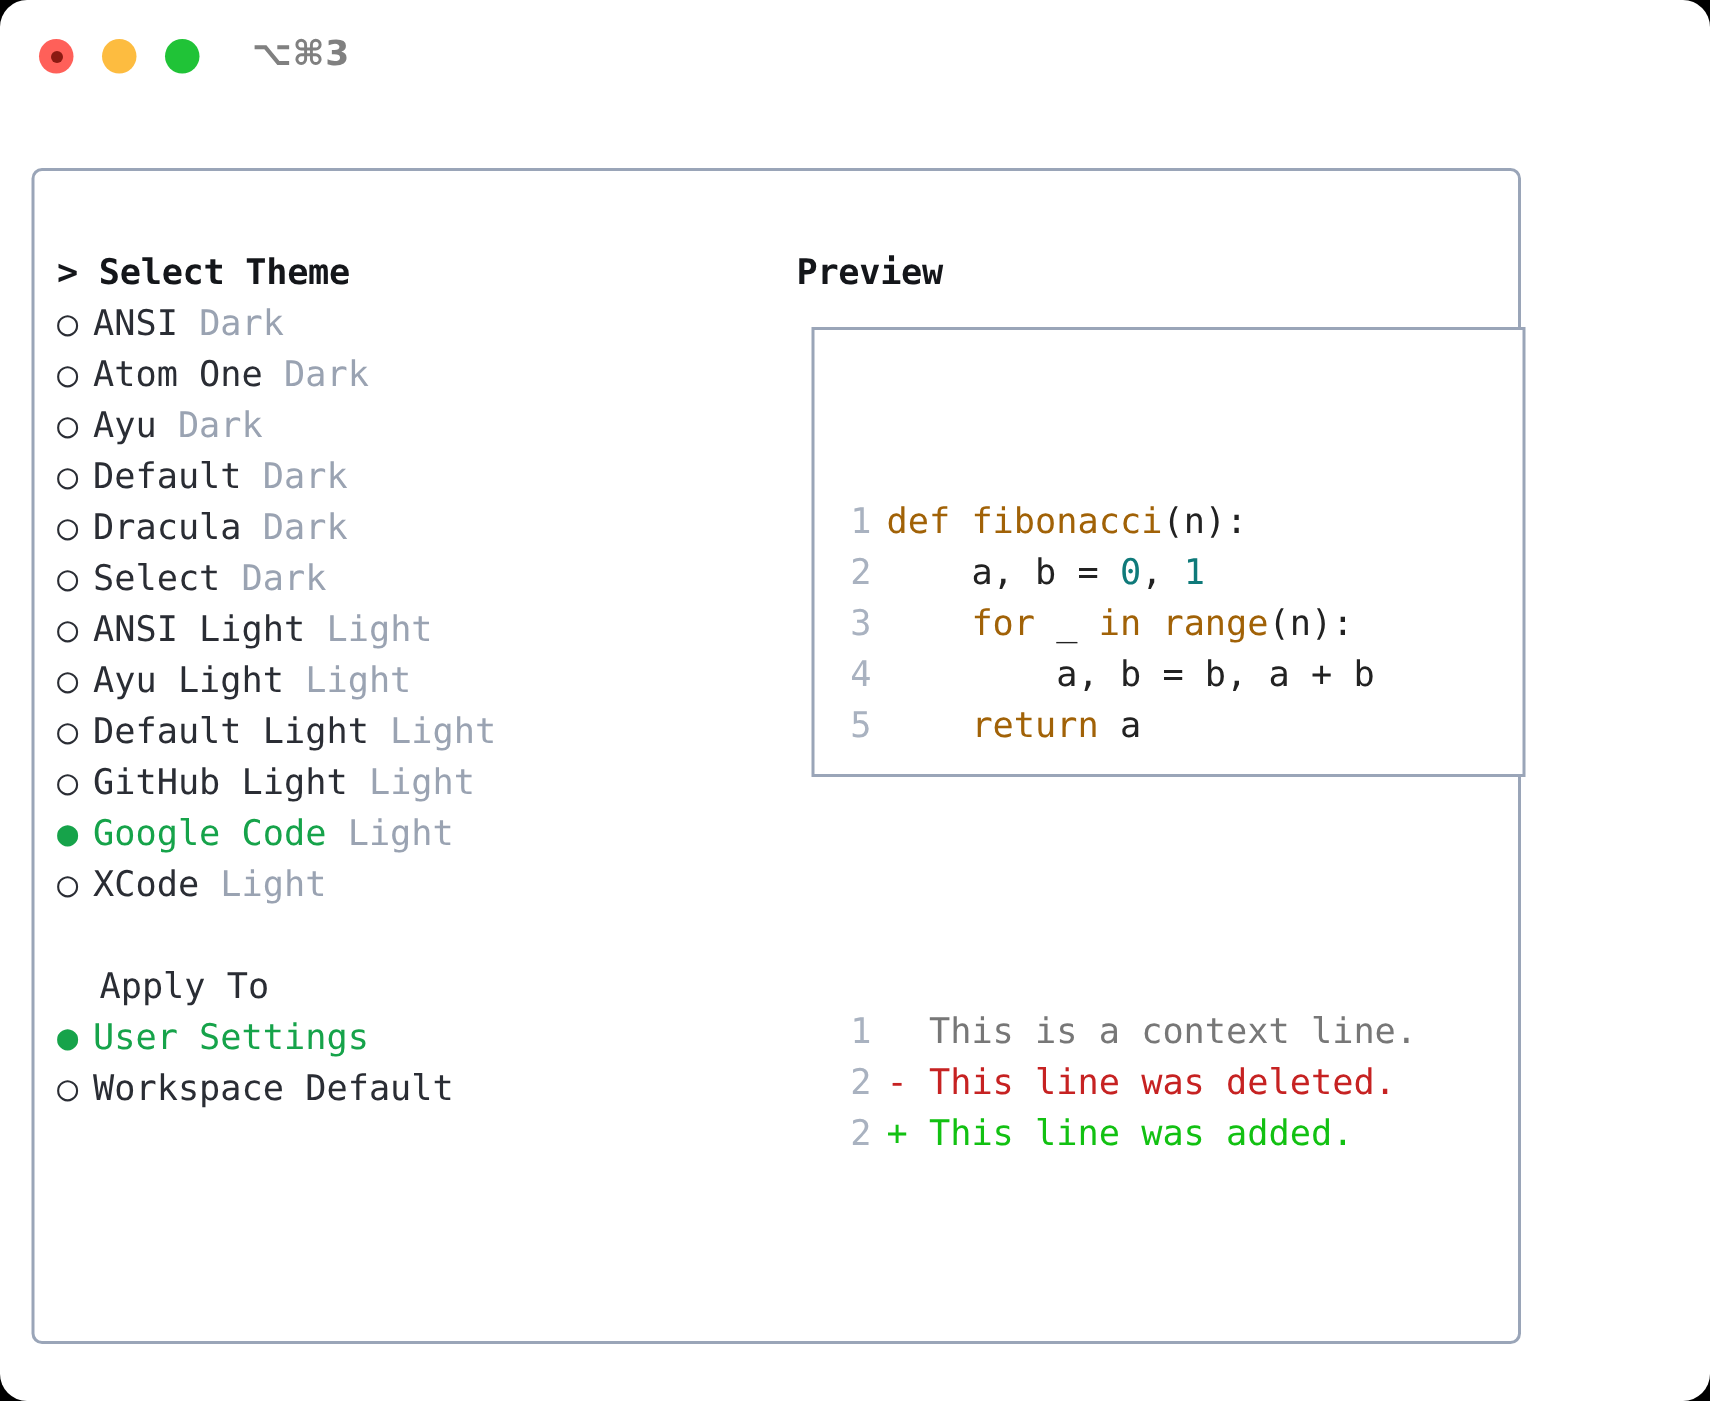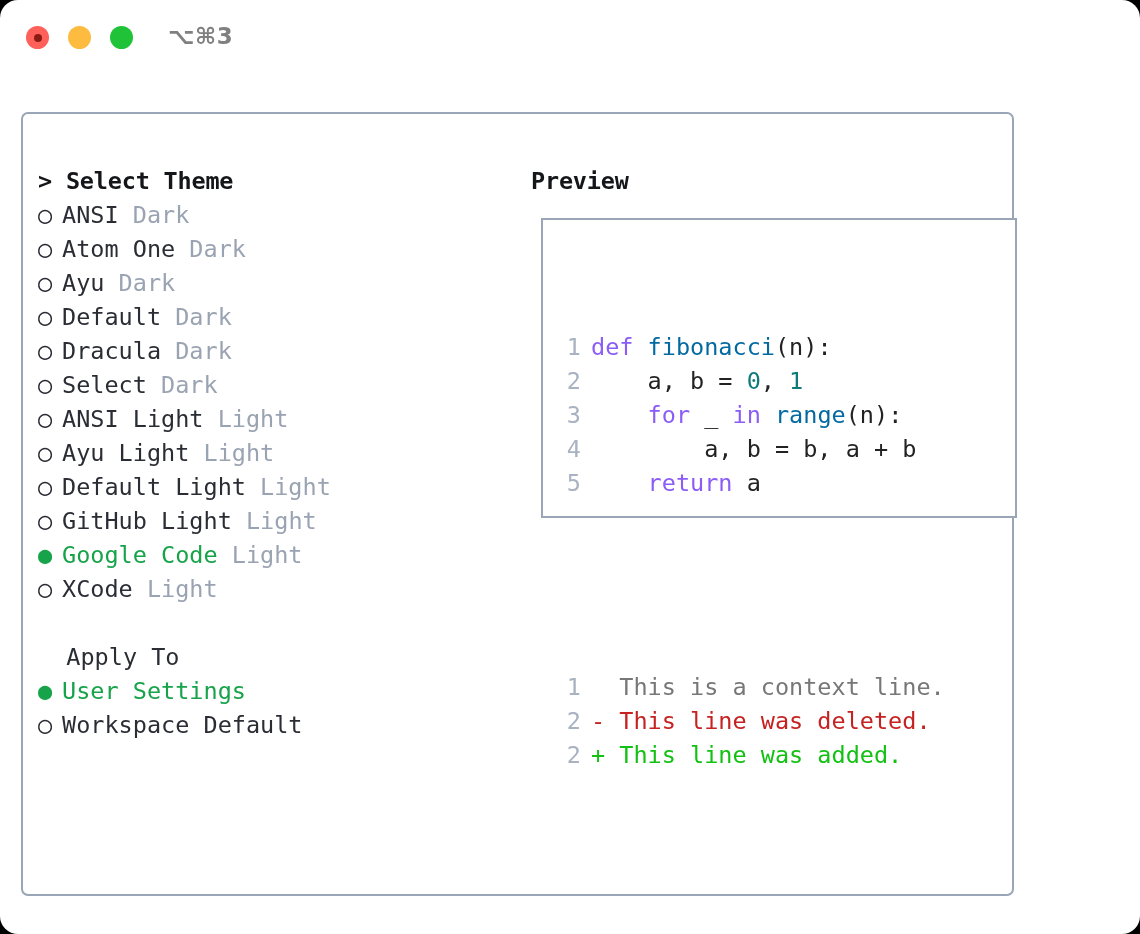--- a/index.html
+++ b/index.html
@@ -185,22 +185,22 @@
   }
 
   .ln {
     color: #a9b2c0;
     display: inline-block;
     width: 24px;
     text-align: right;
     margin-right: 10px;
   }
 
-  .kw   { color: #8b5cf6; text-align: center; }
-  .fn   { color: #0369a1; }
+  .kw   { color: #a16207; text-align: center; }
+  .fn   { color: #a16207; }
   .num  { color: #0f7a7a; }
   .pl   { color: #222222; }
   .ctx  { color: #777777; }
   .del  { color: #c62222; }
   .add  { color: #12c112; }
 
   .blank-line { height: 34px; }
 </style>
 </head>
 <body>

